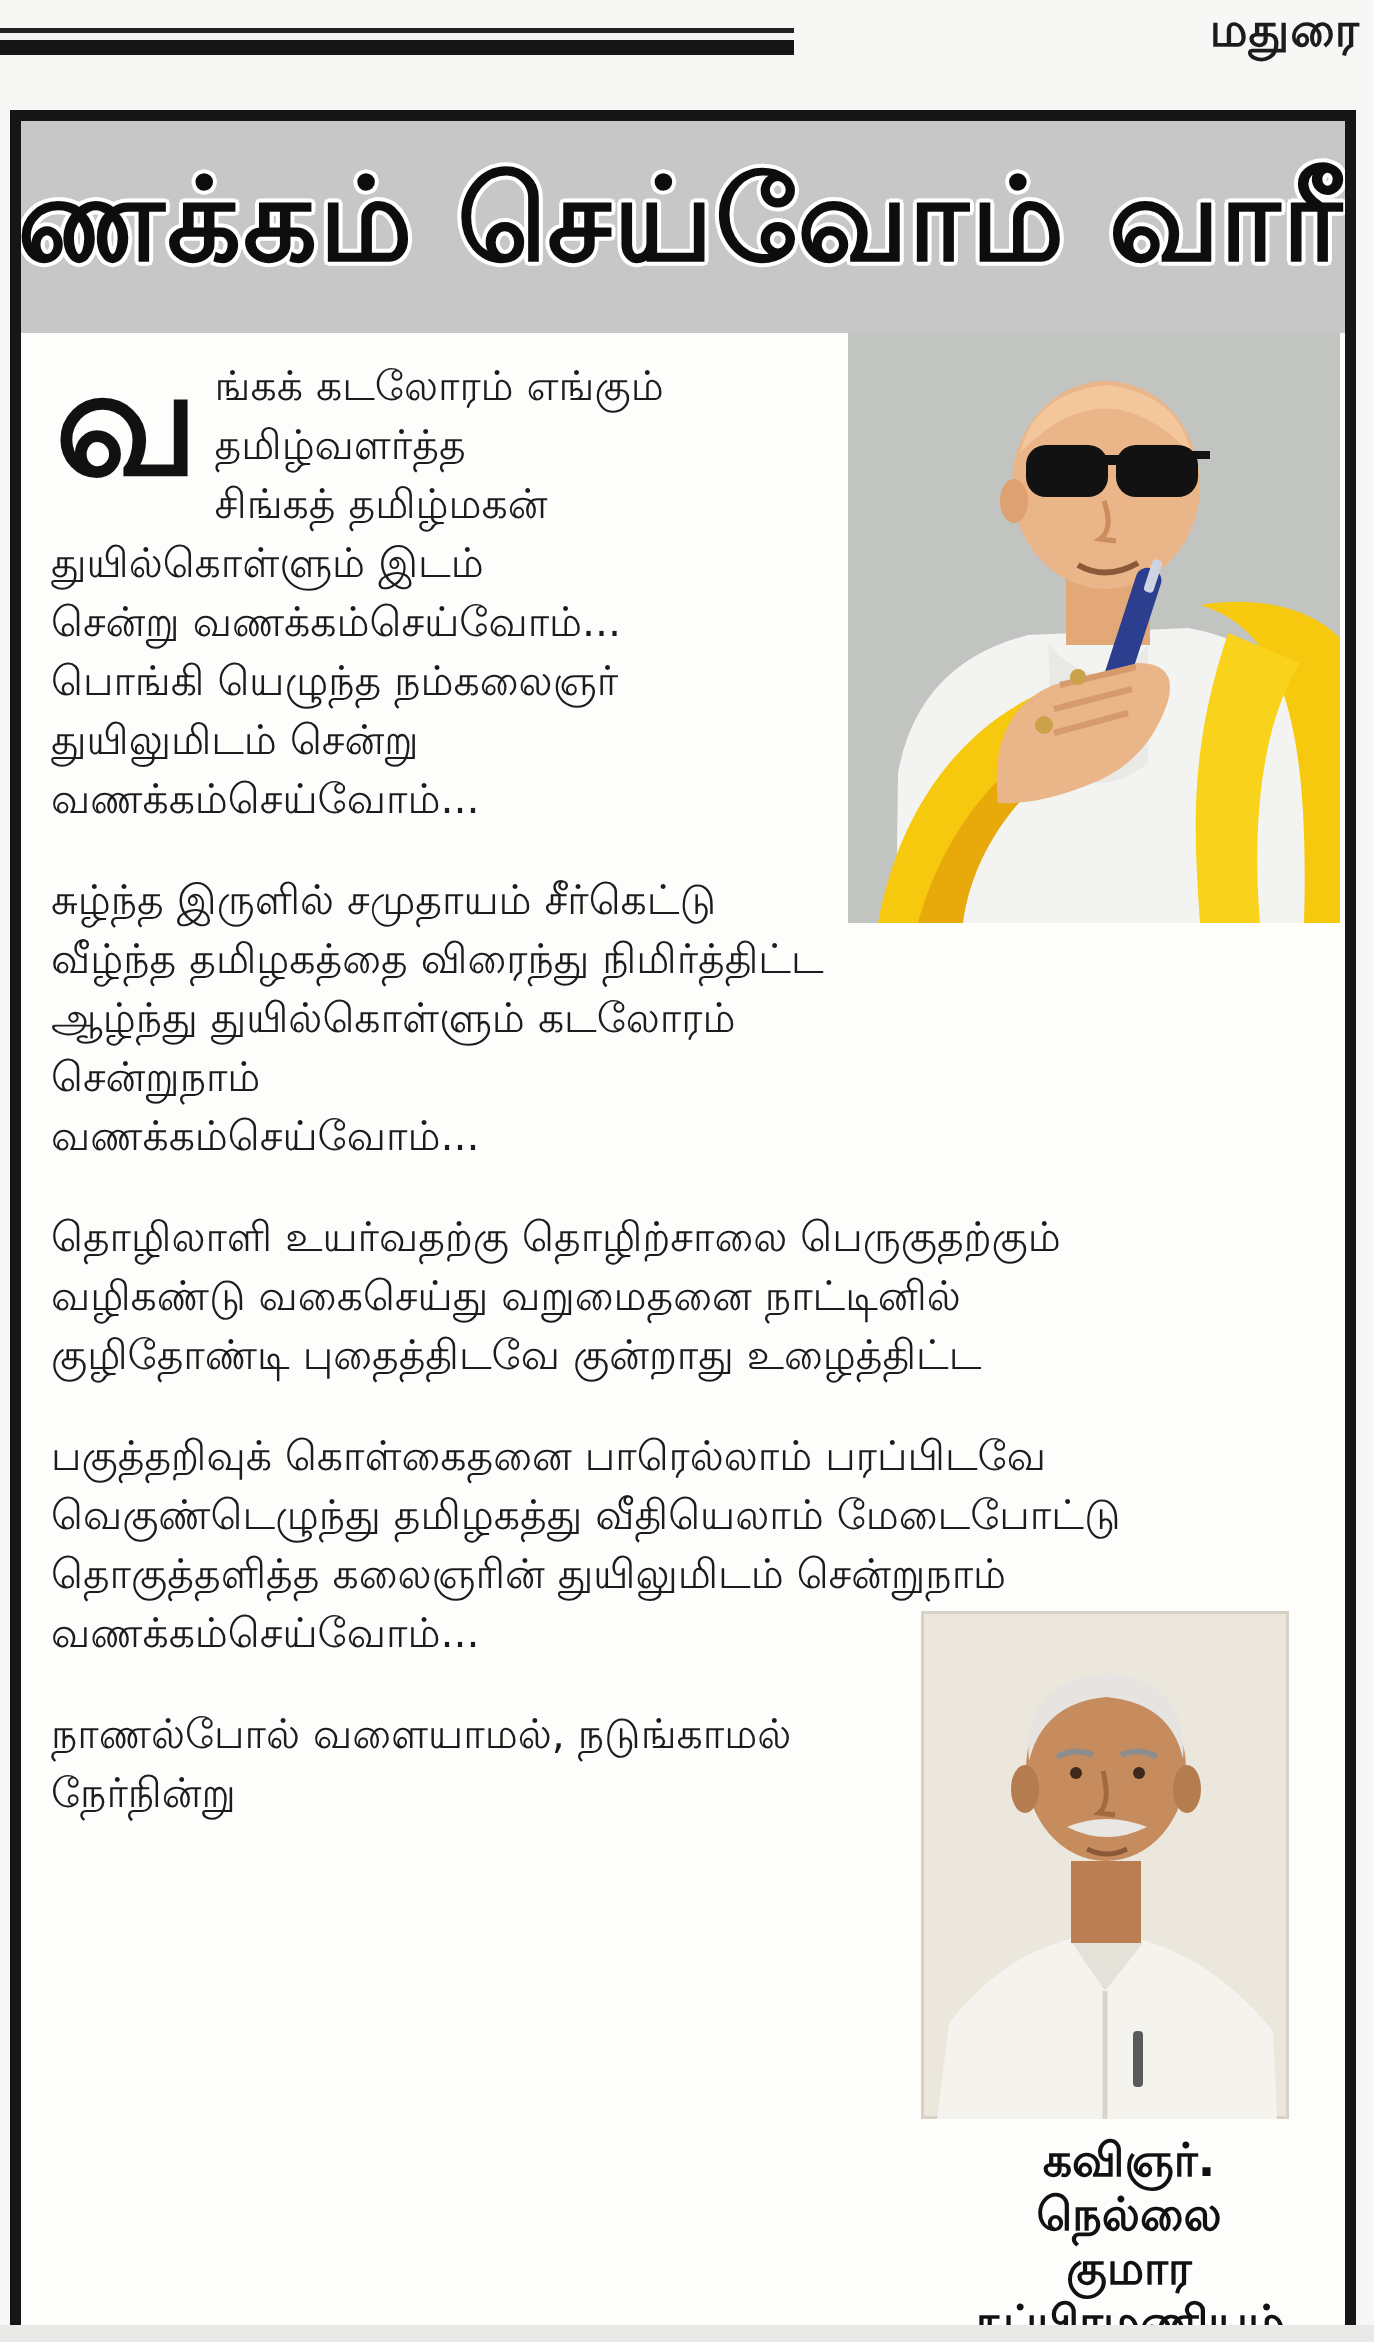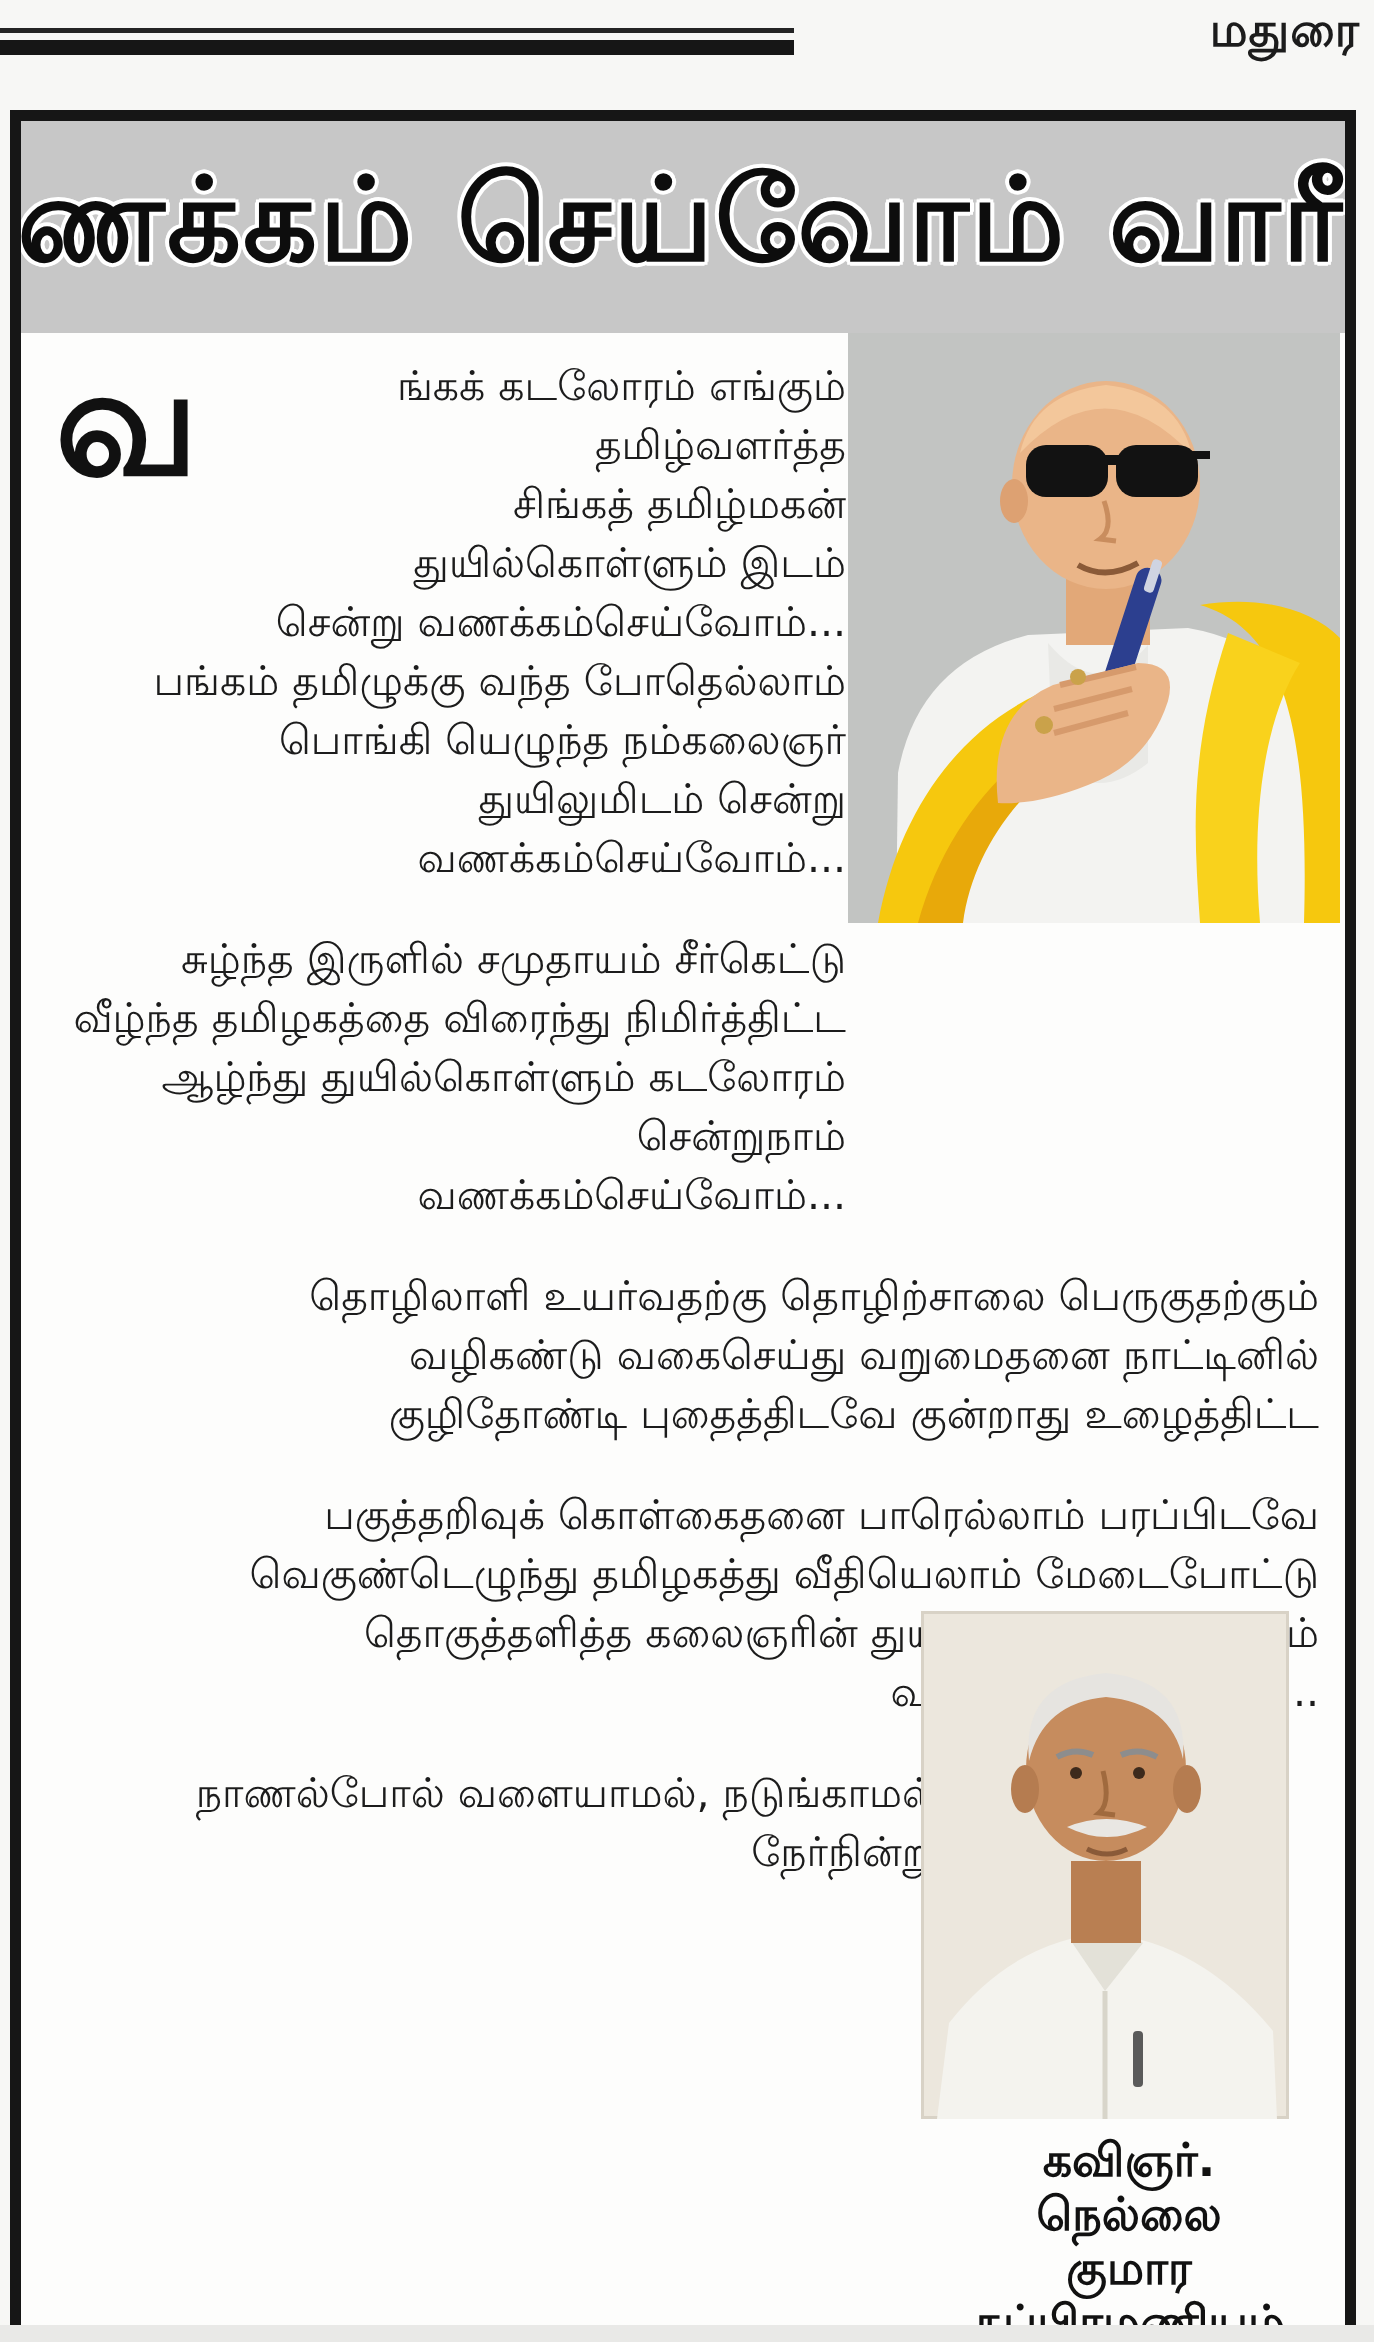--- a/index.html
+++ b/index.html
@@ -19,21 +19,21 @@
   .headline{font-size:116px;font-weight:800;color:#0d0d0d;white-space:nowrap;letter-spacing:2px;
             text-shadow:4px 0 #fff,-4px 0 #fff,0 4px #fff,0 -4px #fff,
                         3px 3px #fff,-3px -3px #fff,3px -3px #fff,-3px 3px #fff;}
 
   
   .poem-body{padding:24px 26px 0 30px;font-size:41px;line-height:59px;}
   .stanza{margin-bottom:42px;}
   .stanza:last-child{margin-bottom:0;}
   .s-narrow{max-width:795px;}
   .s-mid{max-width:885px;}
-  .pline{margin:0;text-align:right;}
+  .pline{margin:0;}
   .dropcap{float:left;font-size:150px;line-height:106px;height:112px;
            padding:12px 16px 0 4px;font-weight:bold;color:#111;}
 
   
   .photo{position:absolute;}
   .photo svg{display:block;width:100%;height:100%;}
   .photo1{top:212px;right:5px;width:492px;height:590px;}
   .photo2{left:900px;top:1490px;width:368px;height:508px;}
 
   
@@ -58,21 +58,20 @@
       <div class="headline">வணக்கம் செய்வோம் வாரீர்!</div>
     </div>
 
     <div class="poem-body">
       <div id="stanzas">
           <div class="stanza s-narrow">
             <span class="dropcap">வ</span>
             <div class="pline ">ங்கக் கடலோரம் எங்கும் தமிழ்வளர்த்த</div>
             <div class="pline ">சிங்கத் தமிழ்மகன் துயில்கொள்ளும் இடம்</div>
             <div class="pline ">சென்று வணக்கம்செய்வோம்...</div>
-            <div class="pline ">பங்கம் தமிழுக்கு வந்த போதெல்லாம்</div>
             <div class="pline ">பொங்கி யெழுந்த நம்கலைஞர் துயிலுமிடம் சென்று</div>
             <div class="pline ">வணக்கம்செய்வோம்...</div>
           </div>
           <div class="stanza s-narrow">
             <div class="pline ">சுழ்ந்த இருளில் சமுதாயம் சீர்கெட்டு</div>
             <div class="pline ">வீழ்ந்த தமிழகத்தை விரைந்து நிமிர்த்திட்ட</div>
             <div class="pline ">ஆழ்ந்து துயில்கொள்ளும் கடலோரம் சென்றுநாம்</div>
             <div class="pline ">வணக்கம்செய்வோம்...</div>
           </div>
           <div class="stanza ">

